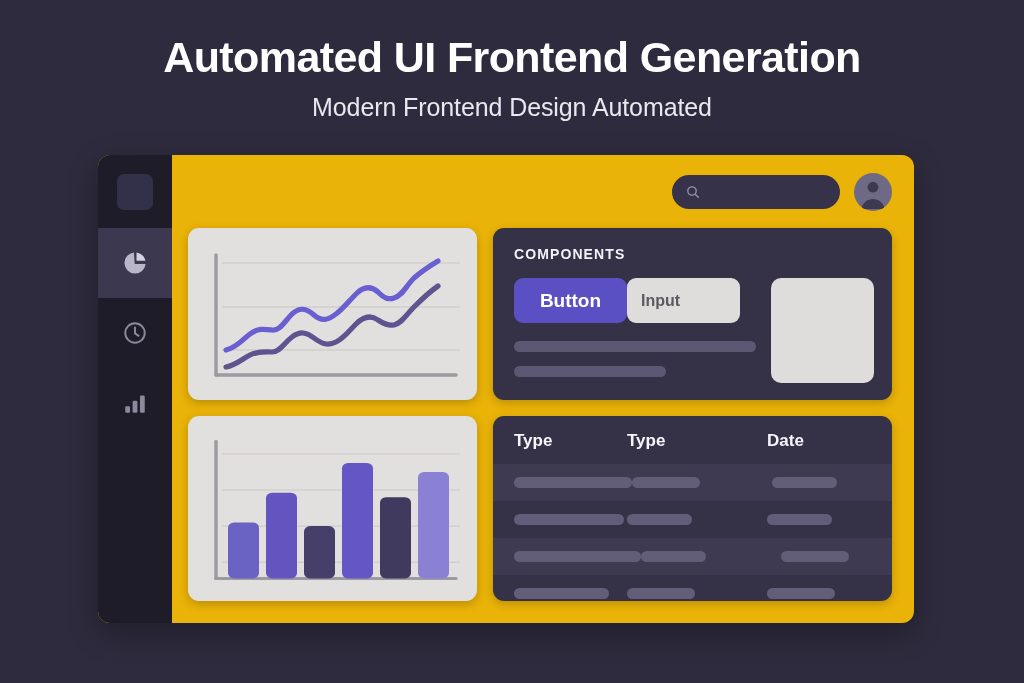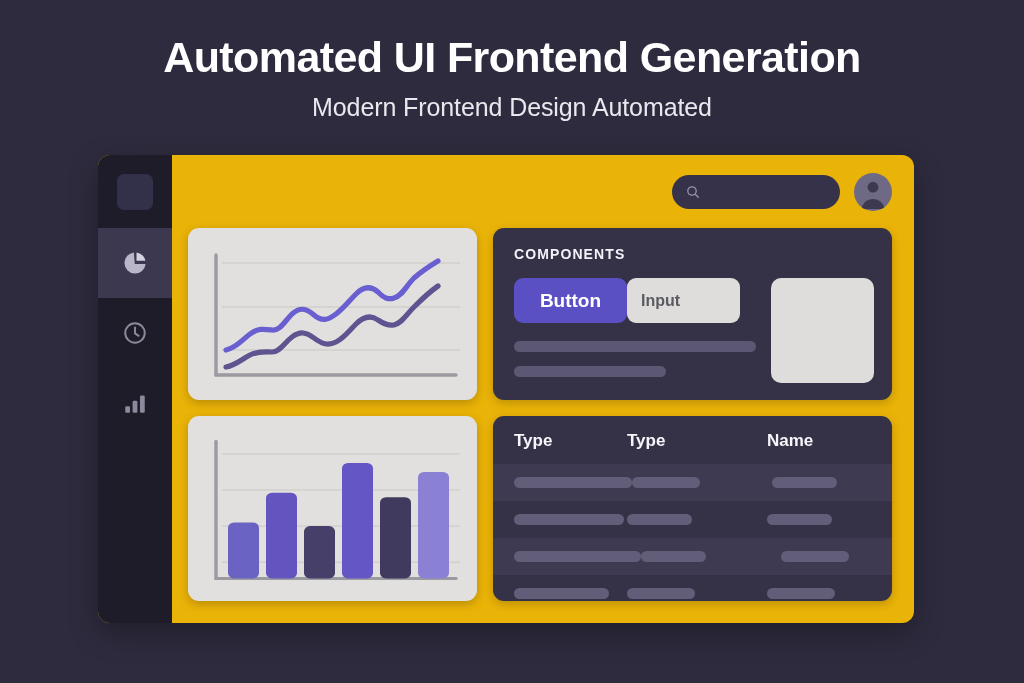--- a/index.html
+++ b/index.html
@@ -369,21 +369,21 @@
           <rect x="154" y="52" width="31" height="128" rx="6" fill="#6556c6"></rect>
           <rect x="192" y="90" width="31" height="90" rx="6" fill="#3f3a5e"></rect>
           <rect x="230" y="62" width="31" height="118" rx="6" fill="#8b81d4"></rect>
         </svg>
       </div>
 
       <div class="panel table-panel">
         <div class="t-grid t-head">
           <span>Type</span>
           <span>Type</span>
-          <span>Name</span>
+          <span>Date</span>
         </div>
 
         <div class="t-grid t-row alt">
           <div>
               <div class="cellbar" style="width:118px"></div>
             </div>
           <div>
               <div class="cellbar" style="width:68px"></div>
             </div>
           <div>

